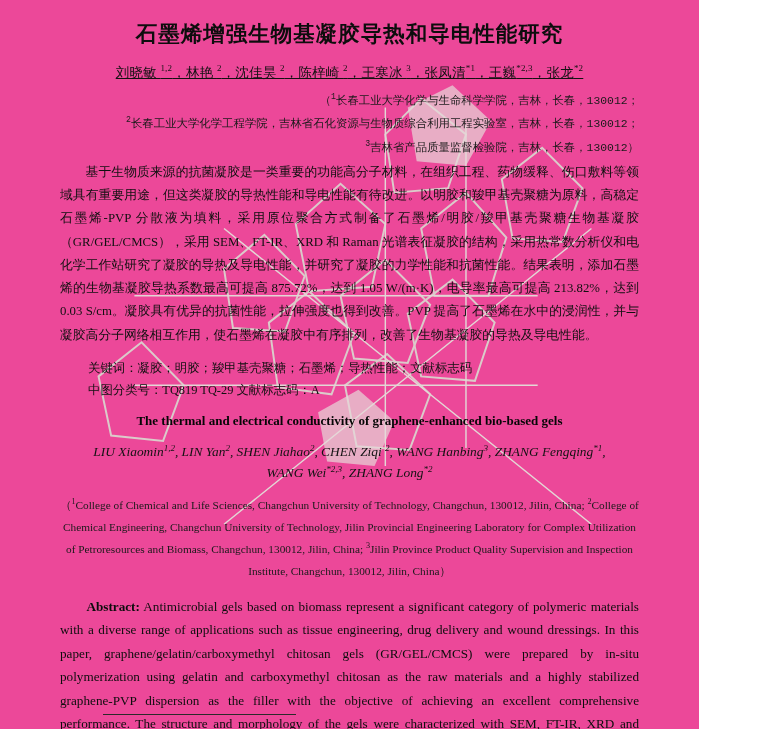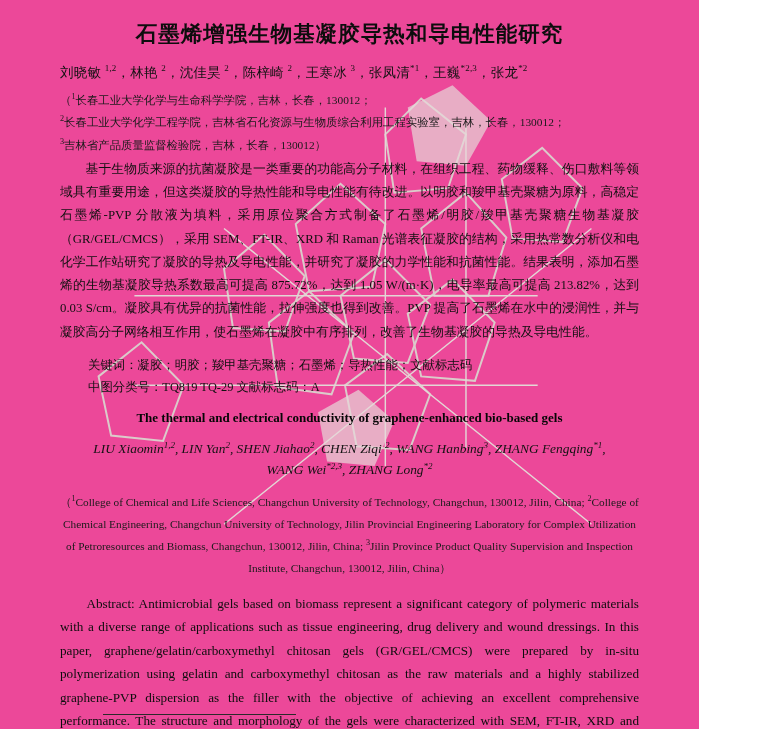--- a/index.html
+++ b/index.html
@@ -38,33 +38,36 @@
     font-family: "Liberation Serif", "DejaVu Serif", serif;
     font-size: 21.5px;
     font-weight: 700;
     letter-spacing: 1px;
     margin: 10px 0 0 0;
     padding-top: 9px;
     color: #0d0d0d;
   }
 
   .cn-authors {
+    text-align: center;
     font-size: 13.5px;
     margin-top: 15px;
     letter-spacing: 0.2px;
     color: #121212;
+    text-decoration: underline;
   }
   .cn-authors sup { font-size: 9px; vertical-align: super; }
 
   .affil {
-    text-align: left;
+    text-align: right;
     font-size: 11.4px;
     line-height: 1.75;
     color: #1a1a1a;
     margin-top: 8px;
+    font-family: Liberation Mono, monospace;
   }
   .affil sup { font-size: 8.2px; vertical-align: super; }
 
   .cn-abs-label {
     font-size: 12.6px;
     margin-top: 13px;
     margin-left: 14px;
     color: #111;
   }
 
@@ -115,21 +118,21 @@
   .en-affil sup { font-size: 8.2px; vertical-align: super; }
 
   .en-para {
     font-size: 13.2px;
     line-height: 1.78;
     text-align: justify;
     margin-top: 13px;
     text-indent: 2em;
     color: #0d0d0d;
   }
-  .en-para b { font-weight: 400; }
+  .en-para b { font-weight: 700; }
 
   .footnote-rule {
     position: absolute;
     left: 103px;
     top: 714px;
     width: 193px;
     height: 0;
     border-top: 1.3px solid #2a2a2a;
     z-index: 3;
   }

